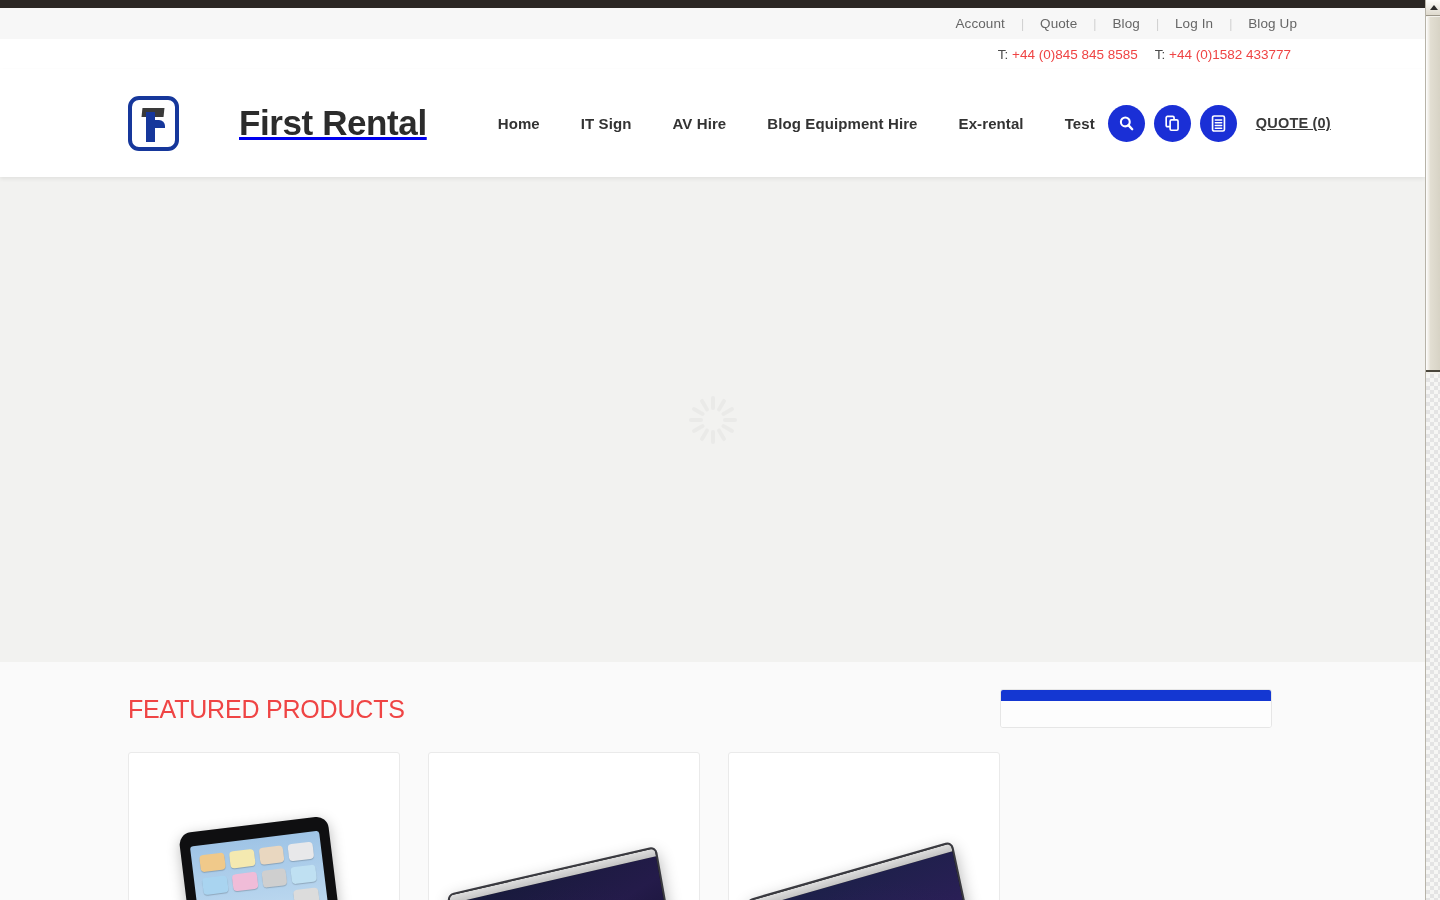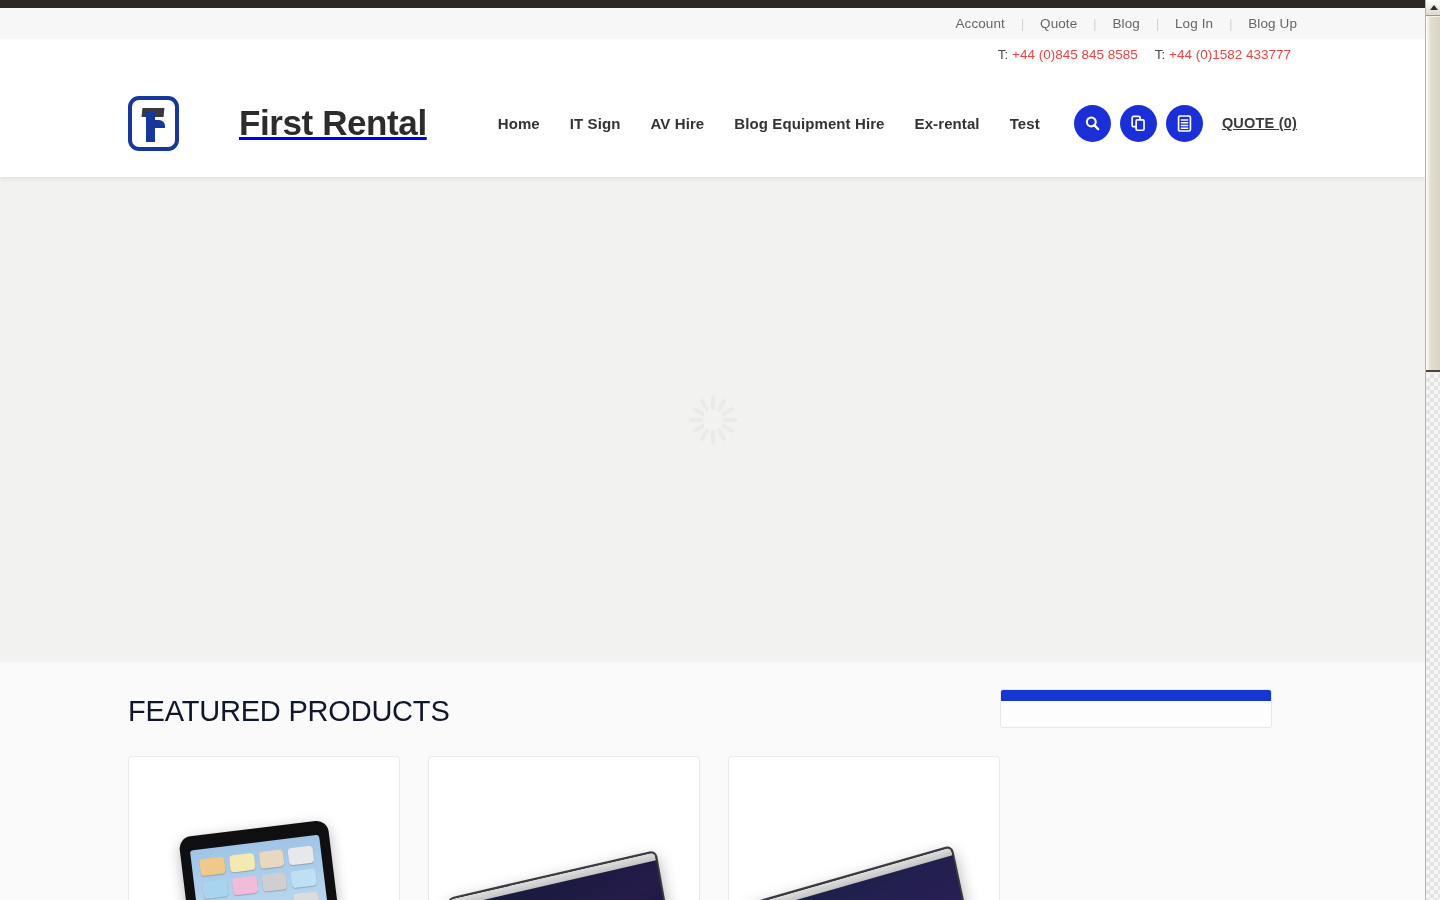--- a/index.html
+++ b/index.html
@@ -112,21 +112,21 @@
     font-weight: 600;
     color: #2c2c2c;
     letter-spacing: -0.4px;
     white-space: nowrap;
     margin-left: 44px;
   }
 
   nav.main-nav {
     display: flex;
     align-items: center;
-    gap: 4px;
+    gap: 15px;
     margin-left: 58px;
   }
   nav.main-nav a {
     font-size: 15px;
     font-weight: bold;
     color: #333333;
     text-decoration: none;
     padding: 0 13px;
     white-space: nowrap;
     letter-spacing: 0.1px;
@@ -188,23 +188,23 @@
     background: #fafafa;
     min-height: 260px;
     padding: 0 128px;
     position: relative;
   }
   .featured-inner { display: flex; gap: 0; }
   .featured-left { width: 872px; flex: none; }
   .featured-right { width: 272px; flex: none; padding-top: 27px; }
 
   .featured-title {
-    font-size: 29px;
+    font-size: 25px;
     font-weight: 300;
-    color: #0f172a;
+    color: #ef4444;
     letter-spacing: -0.2px;
     padding-top: 33px;
     padding-bottom: 0;
     white-space: nowrap;
   }
 
   .product-grid {
     display: flex;
     gap: 28px;
     margin-top: 28px;

